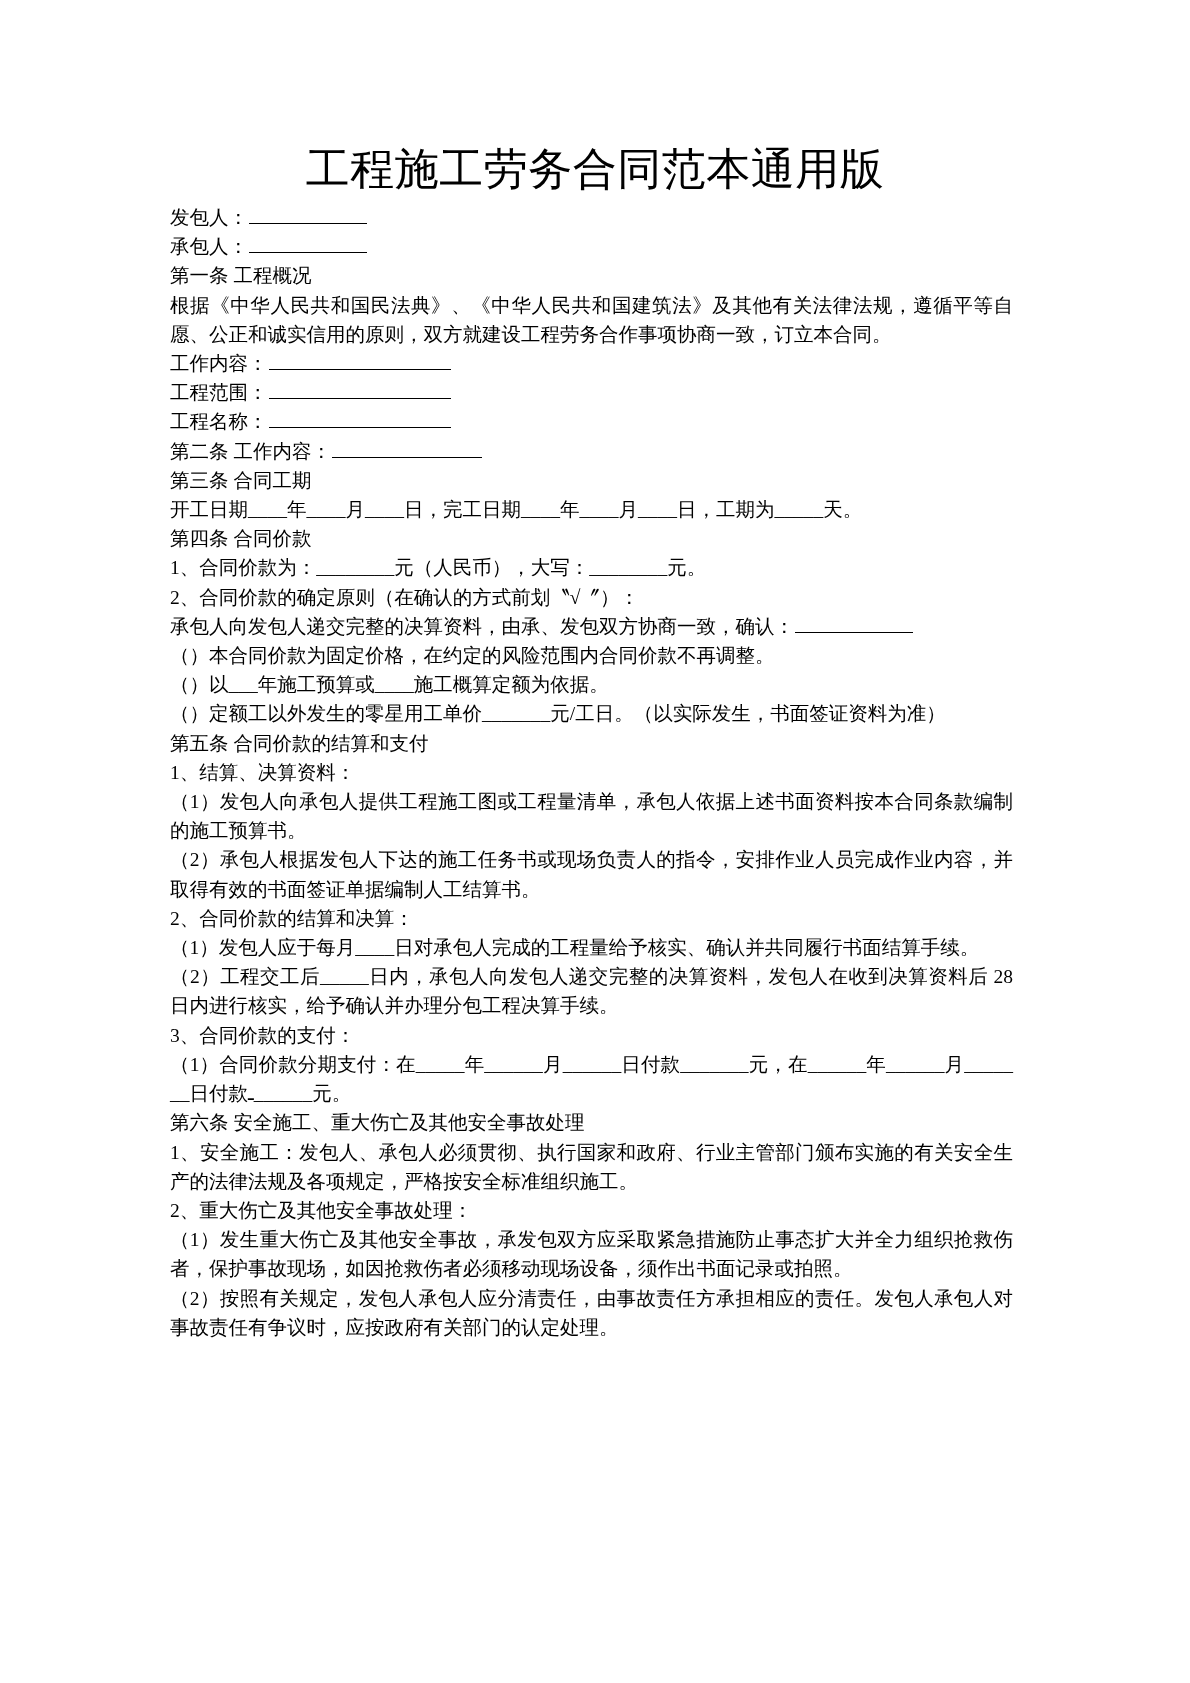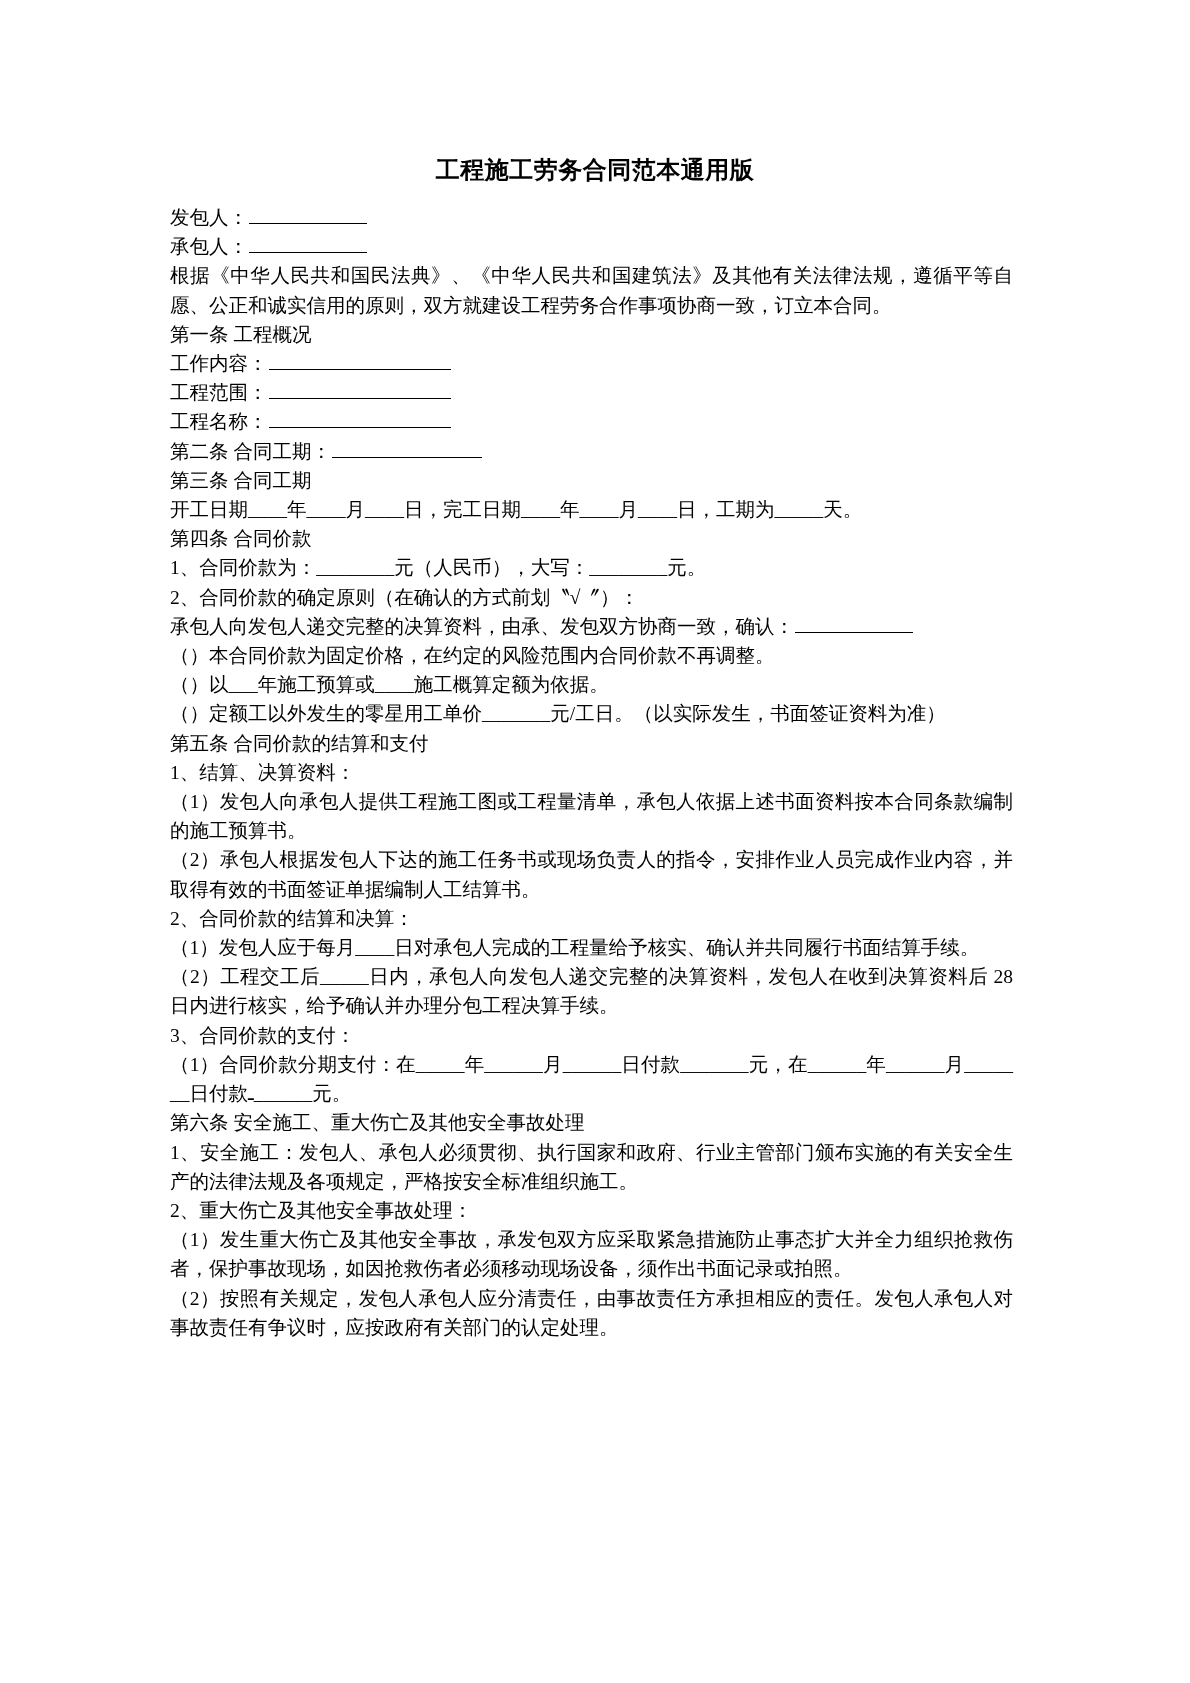--- a/index.html
+++ b/index.html
@@ -21,22 +21,22 @@
     width: 1190px;
     height: 1683px;
     background: #ffffff;
   }
   .doc-title {
     position: absolute;
     left: 0;
     top: 148px;
     width: 1190px;
     text-align: center;
-    font-size: 24px;
-    font-weight: bold;
+    font-size: 44px;
+    font-weight: normal;
     letter-spacing: 0.5px;
     line-height: 44px;
     white-space: nowrap;
   }
   .body-block {
     position: absolute;
     left: 170px;
     top: 203px;
     width: 843px;
   }
@@ -64,26 +64,26 @@
 <body>
 
 <div class="page">
 
   <div class="doc-title">工程施工劳务合同范本通用版</div>
 
   <div class="body-block">
 
   <div class="ln"><span>发包人：</span><span class="blank b-2xl"></span></div>
       <div class="ln"><span>承包人：</span><span class="blank b-2xl"></span></div>
+      <div class="ln"><span>第一条 工程概况</span></div>
       <div class="ln"><span>根据《中华人民共和国民法典》、《中华人民共和国建筑法》及其他有关法律法规，遵循平等自愿、公正和诚实信用的原则，双方就建设工程劳务合作事项协商一致，订立本合同。</span></div>
-      <div class="ln"><span>第一条 工程概况</span></div>
       <div class="ln"><span>工作内容：</span><span class="blank b-4xl"></span></div>
       <div class="ln"><span>工程范围：</span><span class="blank b-4xl"></span></div>
       <div class="ln"><span>工程名称：</span><span class="blank b-4xl"></span></div>
-      <div class="ln"><span>第二条 合同工期：</span><span class="blank b-3xl"></span></div>
+      <div class="ln"><span>第二条 工作内容：</span><span class="blank b-3xl"></span></div>
       <div class="ln"><span>第三条 合同工期</span></div>
       <div class="ln"><span>开工日期____年____月____日，完工日期____年____月____日，工期为_____天。</span></div>
       <div class="ln"><span>第四条 合同价款</span></div>
       <div class="ln"><span>1、合同价款为：________元（人民币），大写：________元。</span></div>
       <div class="ln"><span>2、合同价款的确定原则（在确认的方式前划〝√〞）：</span></div>
       <div class="ln"><span>承包人向发包人递交完整的决算资料，由承、发包双方协商一致，确认：</span><span class="blank b-2xl"></span></div>
       <div class="ln"><span>（）本合同价款为固定价格，在约定的风险范围内合同价款不再调整。</span></div>
       <div class="ln"><span>（）以___年施工预算或____施工概算定额为依据。</span></div>
       <div class="ln"><span>（）定额工以外发生的零星用工单价_______元/工日。（以实际发生，书面签证资料为准）</span></div>
       <div class="ln"><span>第五条 合同价款的结算和支付</span></div>

